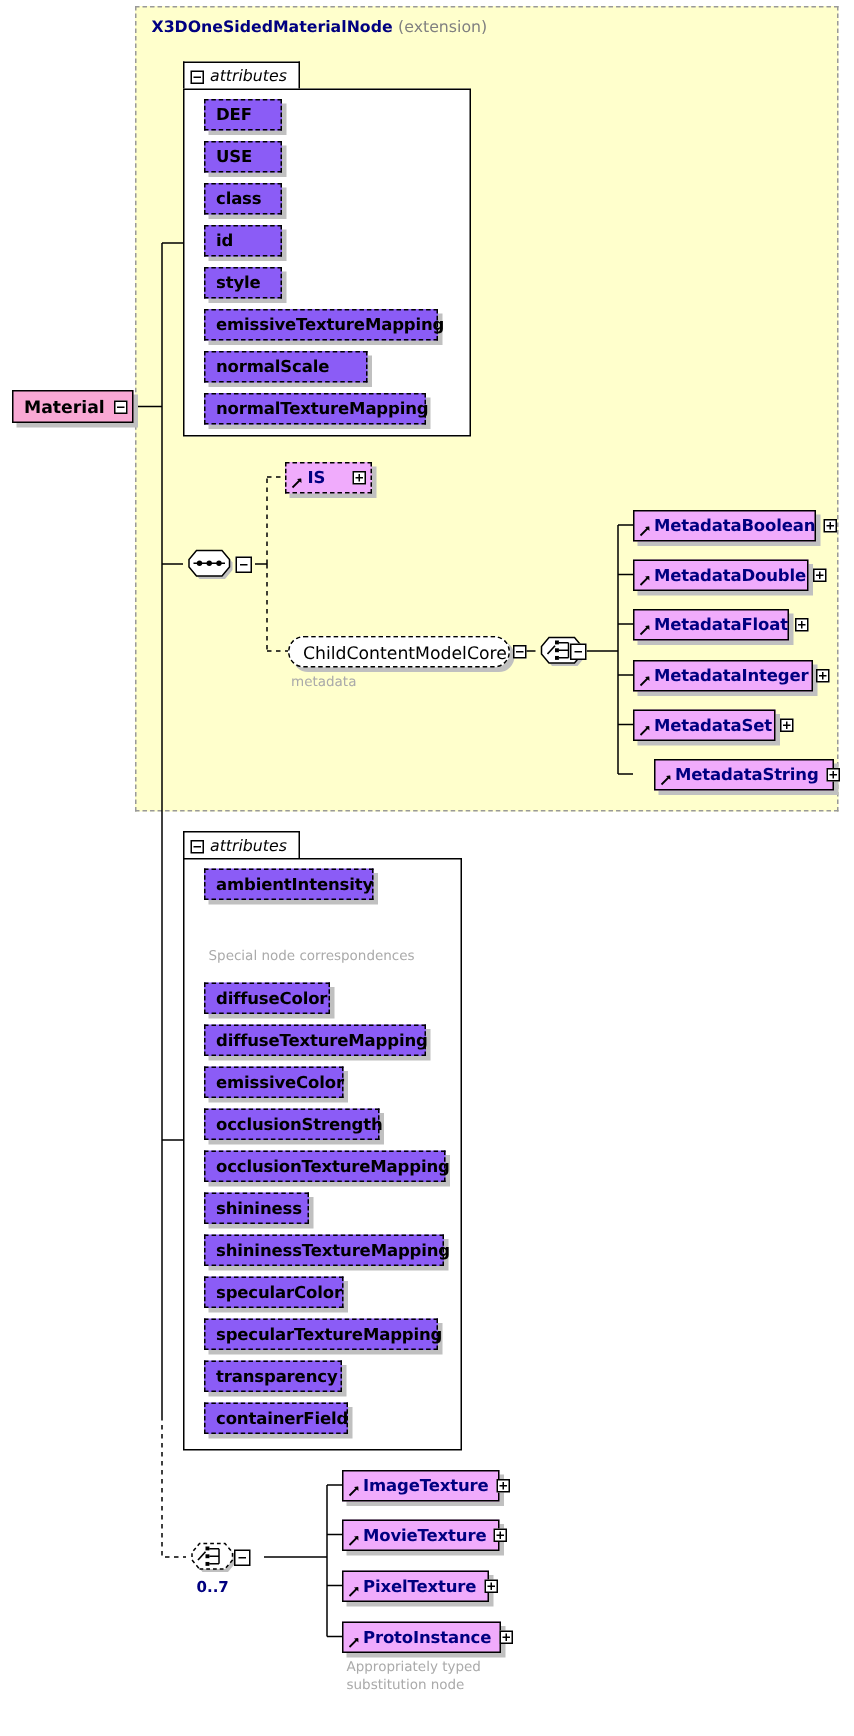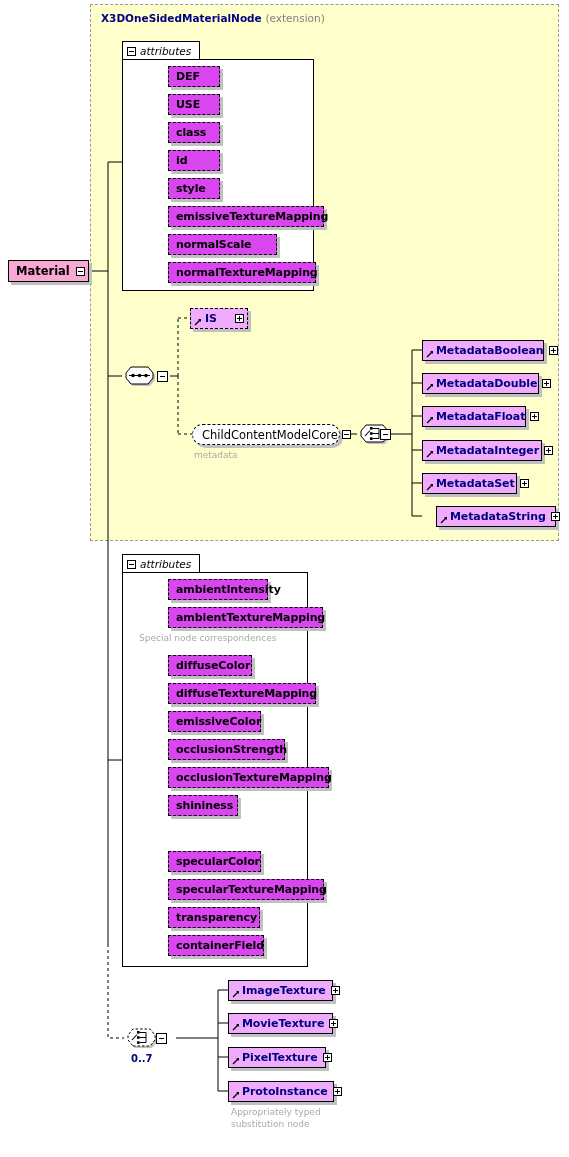--- a/index.html
+++ b/index.html
@@ -77,28 +77,27 @@
     content: "";
     position: absolute;
     top: 1px; bottom: 1px; left: 3px;
     width: 1px; background: #000000;
   }
 
   
   .attr {
     position: absolute;
     height: 21px;
-    background: #d946ef;
+    background: #8b5cf6;
     border: 1px dashed #000000;
     display: flex;
     align-items: center;
     padding: 0 10px 0 7px;
     white-space: nowrap;
     box-shadow: 3px 3px 0 0 #c0c0c0;
-    margin-left: 32px;
   }
   .attr span {
     font-size: 11px;
     font-weight: bold;
     color: #000000;
     letter-spacing: -0.1px;
   }
 
   
   .node {
@@ -375,44 +374,44 @@
     <span class="nm" style="margin-left:9px;">MetadataString</span>
     <span class="expander plus" style="margin-left:auto;"></span>
   </div>
 
   <div class="attr-tab" style="left:122px; top:554px; width:78px;">
     <span class="expander"></span>
     <span class="lbl">attributes</span>
   </div>
   <div class="attr-box" style="left:122px; top:572px; width:186px; height:395px;"></div>
 
-  <div class="attr" style="left:136px; top:579px; width:100px;">
+  <div class="attr" style="left:136px; top:579px; width:113px;">
     <span>ambientIntensity</span>
-  </div>
-  <div class="attr" style="left:136px; top:607px; width:155px;">
-    <span>ambientTextureMapping</span>
   </div>
   <div class="annot" style="left:139px; top:633px;">Special node correspondences</div>
   <div class="attr" style="left:136px; top:655px; width:84px;">
     <span>diffuseColor</span>
   </div>
   <div class="attr" style="left:136px; top:683px; width:148px;">
     <span>diffuseTextureMapping</span>
   </div>
   <div class="attr" style="left:136px; top:711px; width:93px;">
     <span>emissiveColor</span>
   </div>
   <div class="attr" style="left:136px; top:739px; width:117px;">
     <span>occlusionStrength</span>
   </div>
   <div class="attr" style="left:136px; top:767px; width:161px;">
     <span>occlusionTextureMapping</span>
   </div>
   <div class="attr" style="left:136px; top:795px; width:70px;">
     <span>shininess</span>
+  </div>
+  <div class="attr" style="left:136px; top:823px; width:160px;">
+    <span>shininessTextureMapping</span>
   </div>
   <div class="attr" style="left:136px; top:851px; width:93px;">
     <span>specularColor</span>
   </div>
   <div class="attr" style="left:136px; top:879px; width:156px;">
     <span>specularTextureMapping</span>
   </div>
   <div class="attr" style="left:136px; top:907px; width:92px;">
     <span>transparency</span>
   </div>

